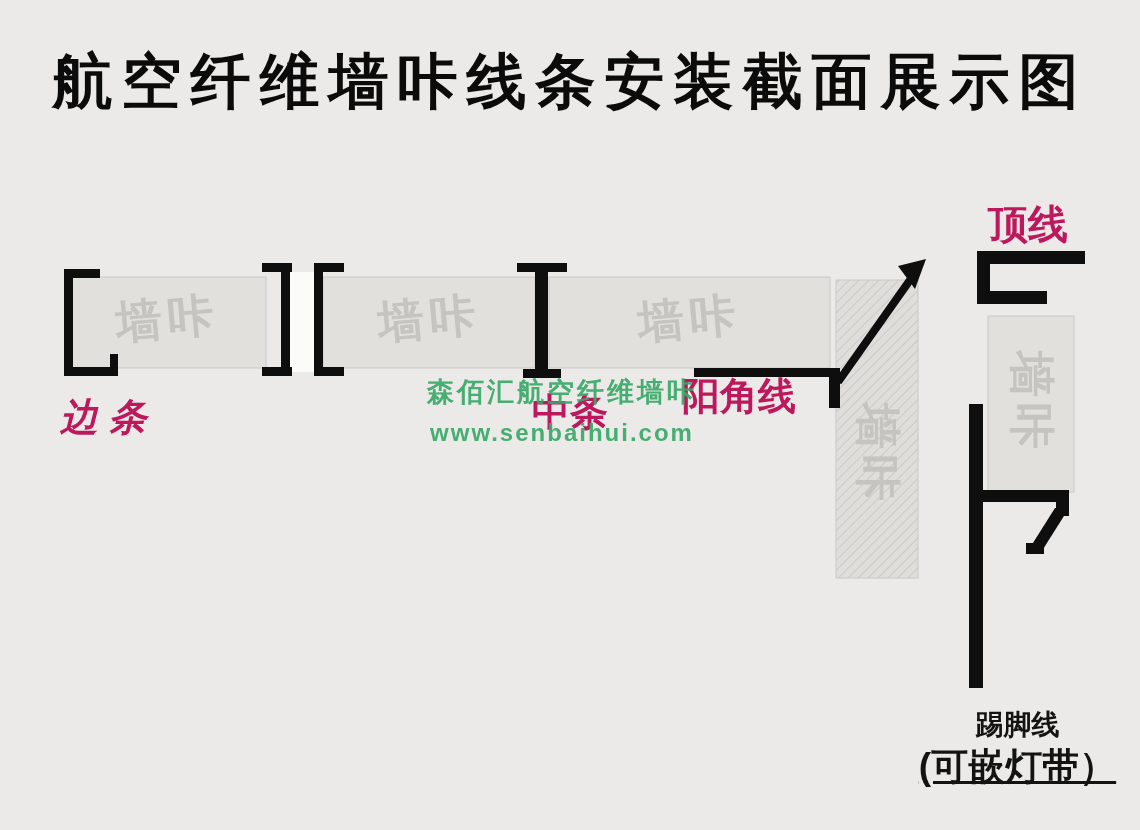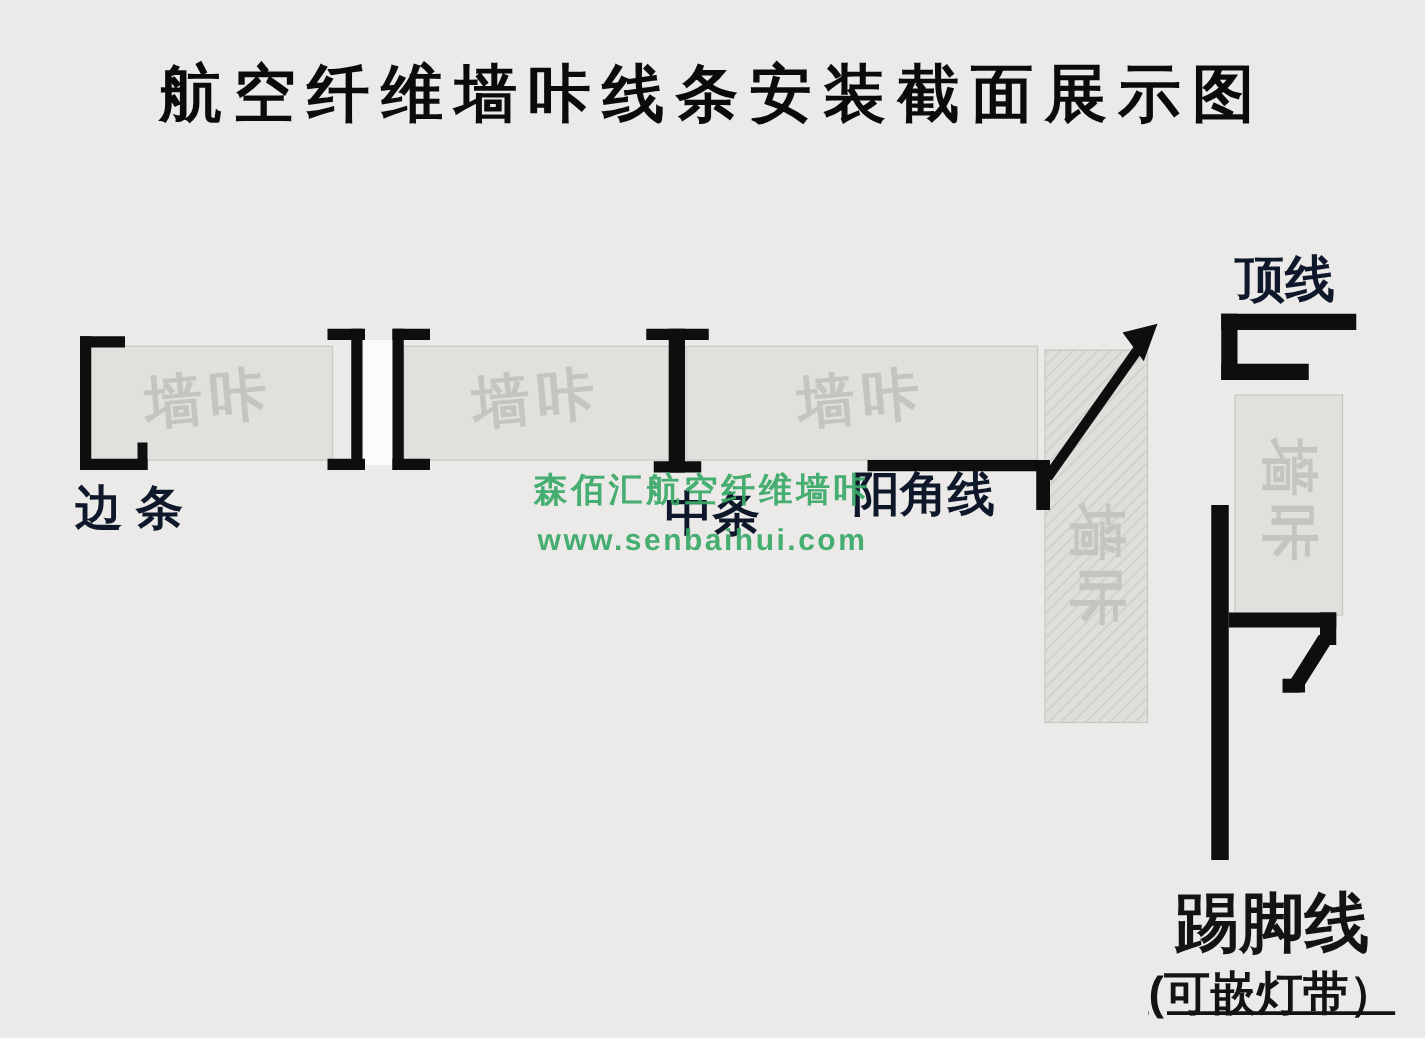--- a/index.html
+++ b/index.html
@@ -6,41 +6,41 @@
   .stage{
     position:relative;
     width:1140px;height:830px;
     background:#ebeae8;
     overflow:hidden;
     font-family:"Liberation Sans","DejaVu Sans",sans-serif;
   }
   .title{
     position:absolute;left:0;right:0;top:42px;
     text-align:center;
-    font-size:50px;font-weight:900;color:#0b0b0b;
+    font-size:60px;font-weight:900;color:#0b0b0b;
     letter-spacing:9px;white-space:nowrap;
   }
   svg.diagram{position:absolute;left:0;top:0;}
   .panel{fill:#e1e0dd;stroke:#c9c8c5;stroke-width:1;}
   .black{fill:#0e0e0e;}
   .ptext{
     font-family:"Liberation Sans","DejaVu Sans",sans-serif;
     font-size:46px;font-weight:800;fill:#c6c4c1;letter-spacing:6px;
   }
   .lbl{
     position:absolute;
-    font-size:38px;font-weight:800;color:#0f172a;
+    font-size:38px;font-weight:800;color:#be185d;
     white-space:nowrap;line-height:1.1;
   }
   .lbl-top{font-size:40px;}
   .skirt-labels{
     position:absolute;left:910px;width:215px;top:708px;
     text-align:center;font-weight:800;color:#131313;
   }
-  .skirt-labels .l1{font-size:52px;line-height:1.2;}
+  .skirt-labels .l1{font-size:28px;line-height:1.2;}
   .skirt-labels .l2{font-size:37px;line-height:1.35;text-decoration:underline;}
   .green-mark{
     position:absolute;left:392px;width:340px;top:374px;
     text-align:center;color:#3aa968;opacity:.92;
     pointer-events:none;z-index:5;
   }
   .green-mark .gl1{font-size:27px;font-weight:700;letter-spacing:3px;white-space:nowrap;}
   .green-mark .gl2{font-size:24px;font-weight:700;letter-spacing:2px;margin-top:9px;white-space:nowrap;}
 </style>
 </head>
@@ -125,21 +125,21 @@
     </g>
 
     <g class="black">
       <rect x="983" y="490" width="86" height="12"></rect>
       <rect x="1056" y="490" width="13" height="26"></rect>
       <polygon points="1069,508 1040,554 1026,554 1055,508"></polygon>
       <rect x="1026" y="543" width="18" height="11"></rect>
     </g>
   </svg>
 
-  <div class="lbl" style="left:60px;top:387px;">边 条</div>
+  <div class="lbl" style="left:60px;top:397px;font-style:italic;">边 条</div>
   <div class="lbl" style="left:532px;top:392px;text-align:right;">中条</div>
   <div class="lbl" style="left:682px;top:376px;">阳角线</div>
   <div class="lbl lbl-top" style="left:988px;top:202px;">顶线</div>
 
   <div class="skirt-labels">
     <div class="l1">踢脚线</div>
     <div class="l2">(可嵌灯带）</div>
   </div>
 
   <div class="green-mark">

